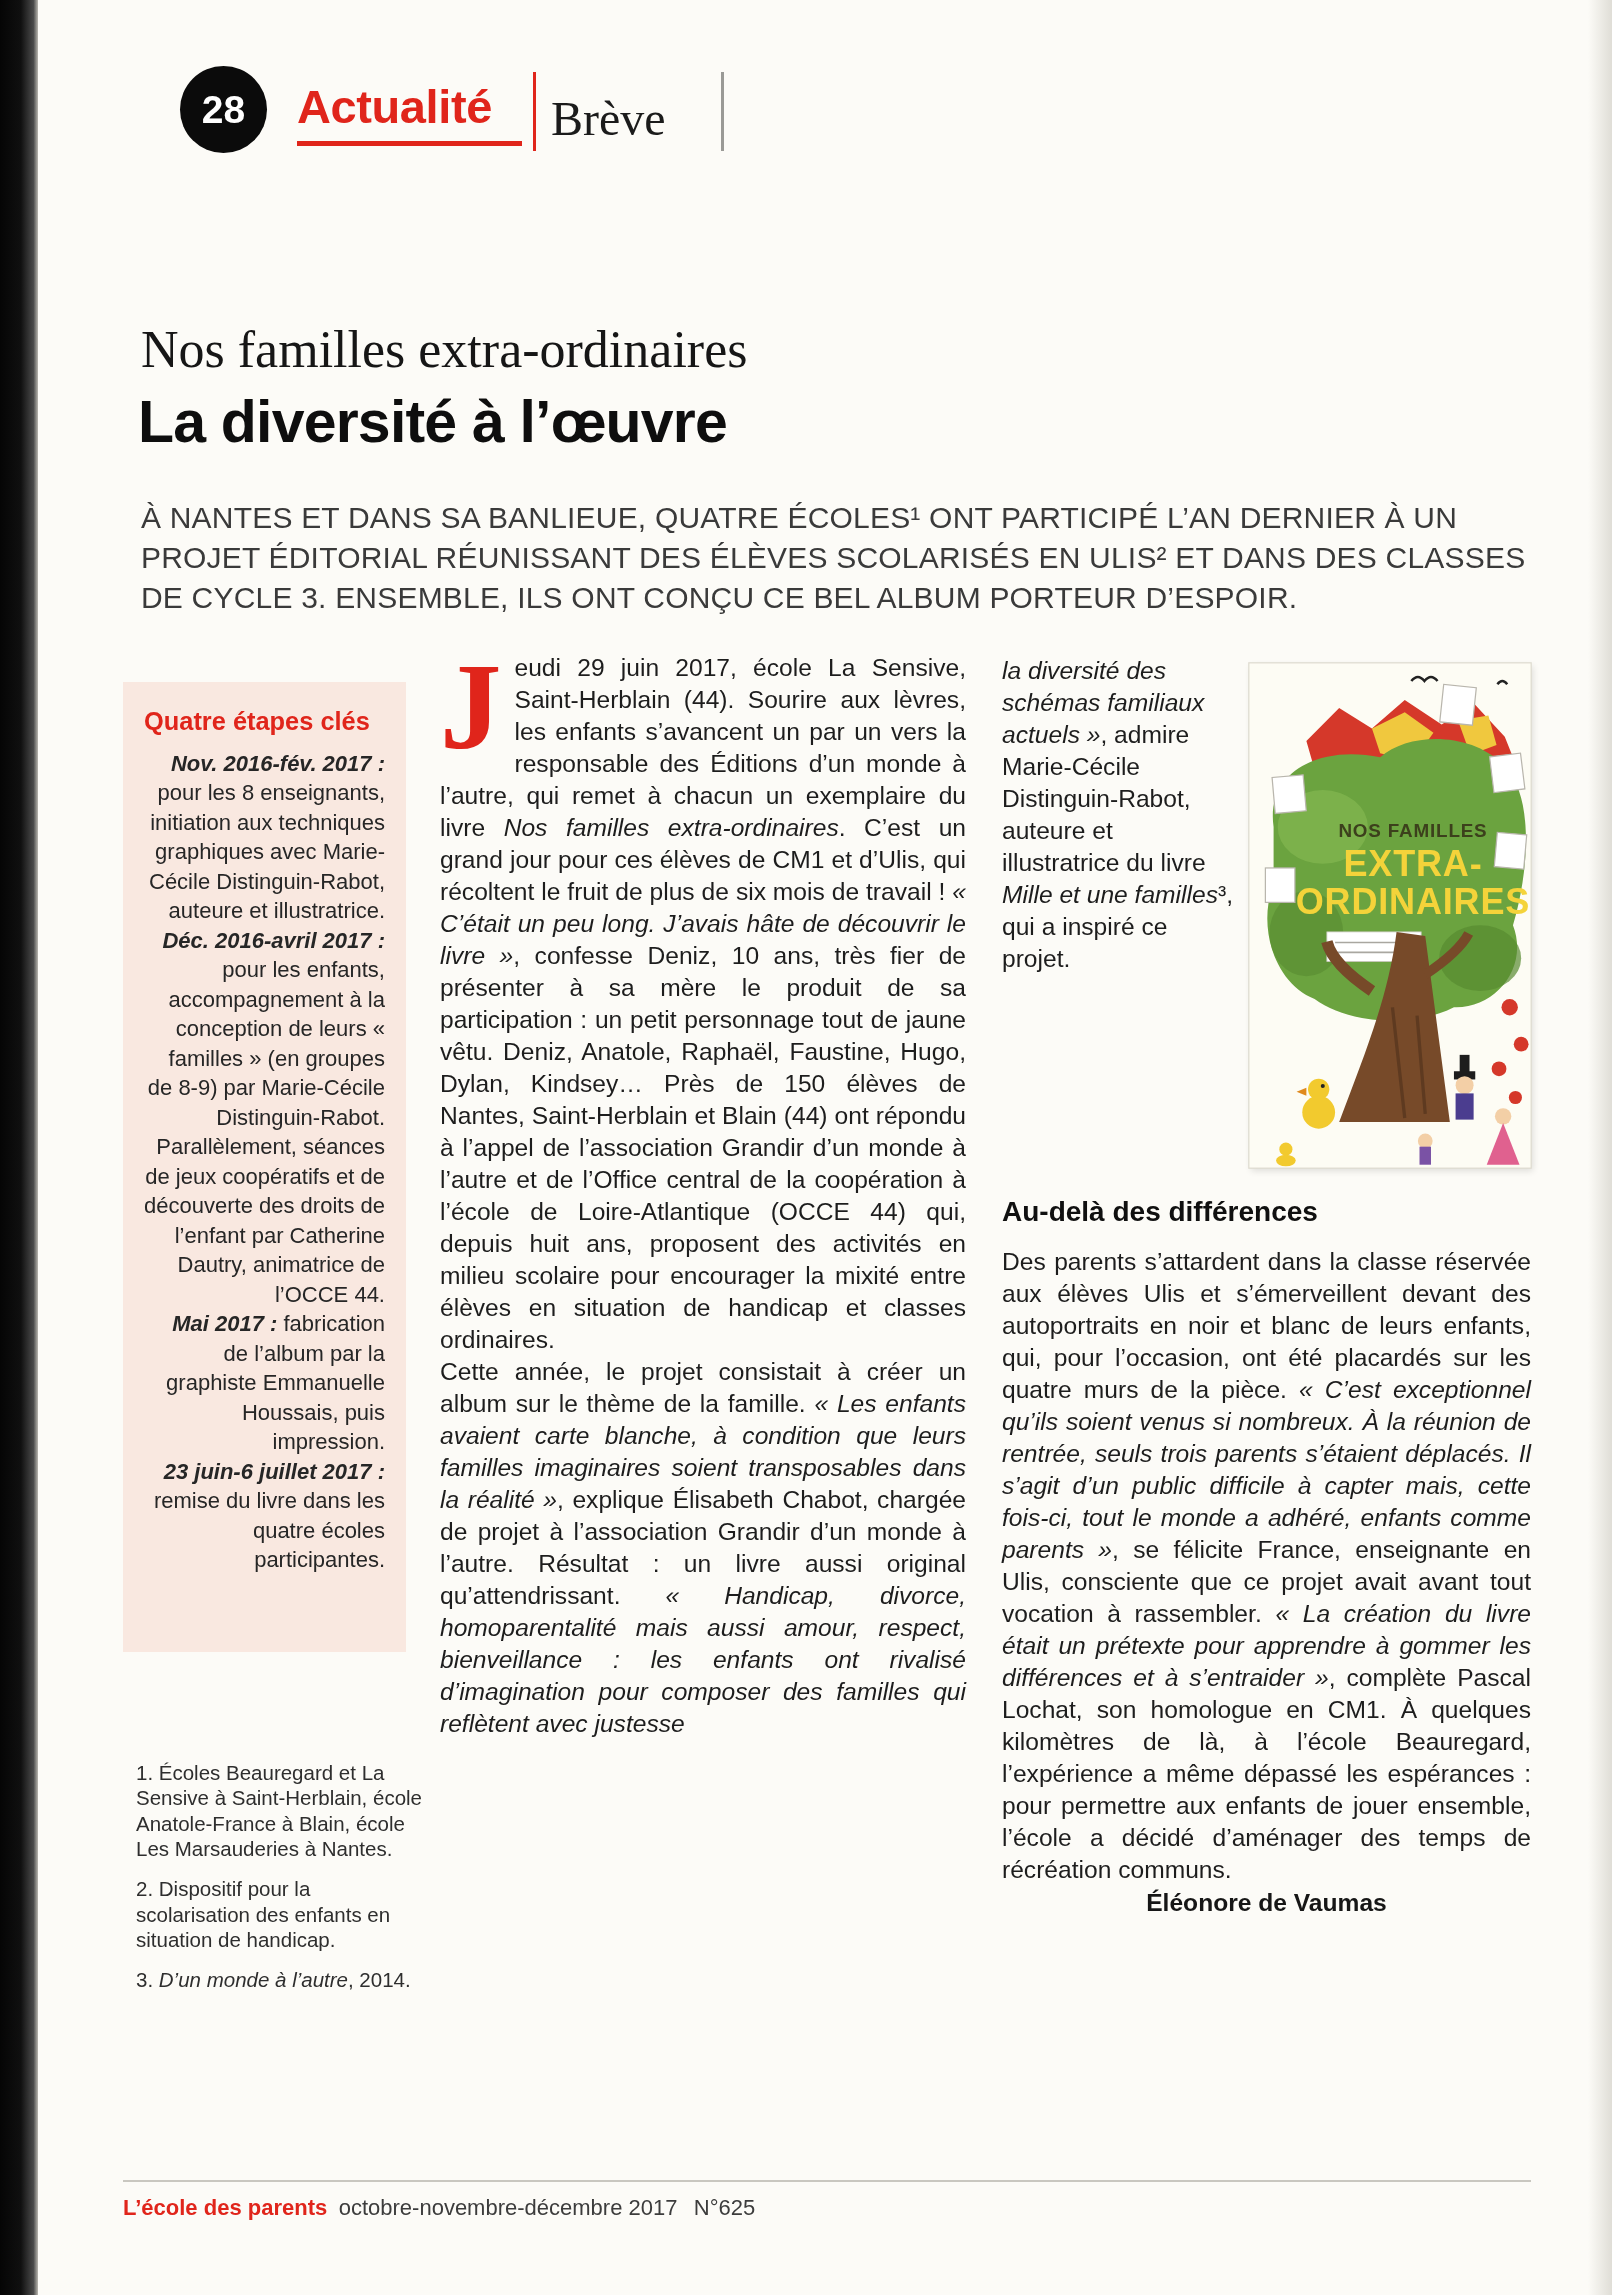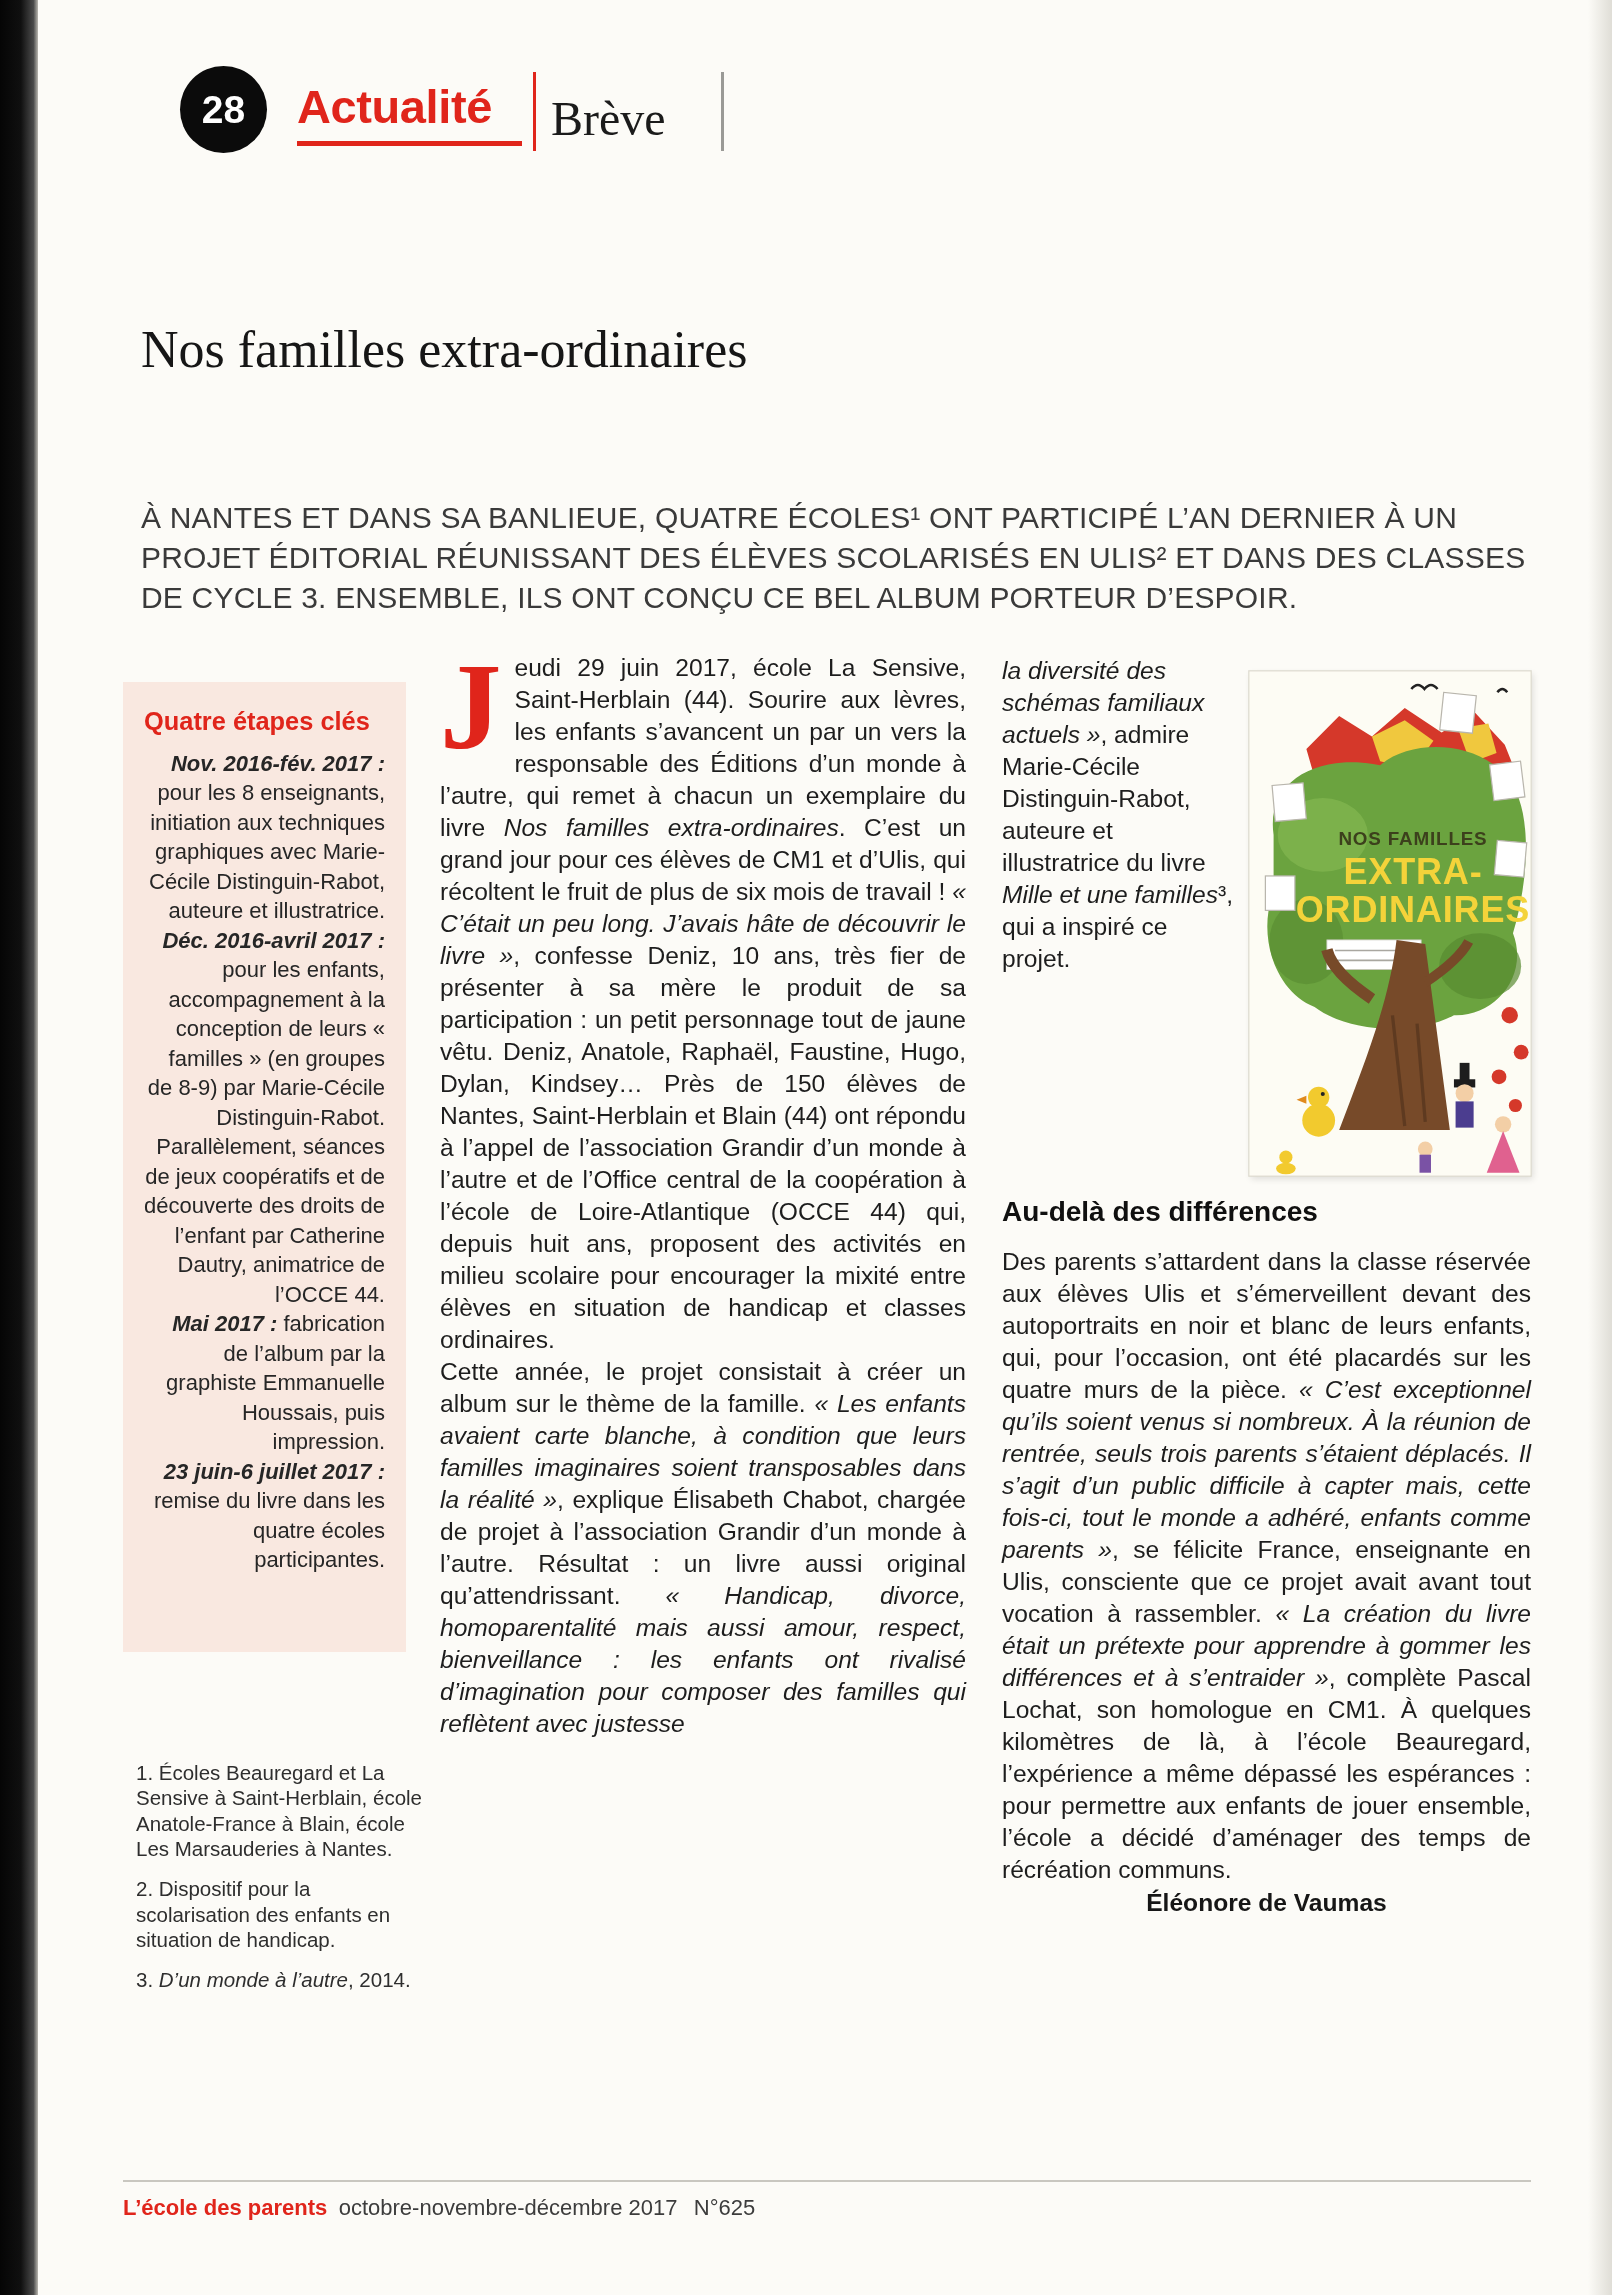--- a/index.html
+++ b/index.html
@@ -84,21 +84,21 @@
     font-family:"Liberation Serif", serif;
   }
 
   
   .col3 { position:absolute; left:1002px; top:652px; width:529px; height:1541px; color:#1d1d1d; }
   .col3-intro {
     position:absolute; left:0; top:3.3px; width:234px;
     font-size:24.6px; line-height:32px; text-align:left;
   }
   .book {
-    position:absolute; left:247px; top:19px; width:282px; height:505px;
+    position:absolute; left:247px; top:11px; width:282px; height:505px;
     background:#fdfcf4; box-shadow:0 0 0 0.8px #deDBD0, 1.6px 2.5px 6.6px rgba(0,0,0,0.12);
   }
   .book svg { display:block; width:100%; height:100%; }
   .bc-small { font-family:"Liberation Sans",sans-serif; font-weight:700; font-size:23px; fill:#3c401c; letter-spacing:1px; }
   .bc-big   { font-family:"Liberation Sans",sans-serif; font-weight:700; font-size:44px; fill:#f4d33a; letter-spacing:1px; }
   .col3-rest { position:absolute; left:0; top:544px; width:529px; }
   .subhead { font-size:28px; font-weight:700; color:#101010; margin-bottom:18px; }
   .col3-rest .para { font-size:24.6px; line-height:32px; text-align:justify; }
   .byline { margin-top:3.3px; text-align:center; font-weight:700; font-size:24.6px; color:#161616; }
 
@@ -124,20 +124,21 @@
   <div class="pagenum">
     <span>28</span>
   </div>
   <div class="section">Actualité</div>
   <div class="section-underline"></div>
   <div class="vdiv d1"></div>
   <div class="rubric">Brève</div>
   <div class="vdiv d2"></div>
 
   <h2 class="kicker">Nos familles extra-ordinaires</h2>
+  <h1 class="title">La diversité à l’œuvre</h1>
   <p class="standfirst">À NANTES ET DANS SA BANLIEUE, QUATRE ÉCOLES¹ ONT PARTICIPÉ L’AN DERNIER À UN PROJET ÉDITORIAL RÉUNISSANT DES ÉLÈVES SCOLARISÉS EN ULIS² ET DANS DES CLASSES DE CYCLE 3. ENSEMBLE, ILS ONT CONÇU CE BEL ALBUM PORTEUR D’ESPOIR.</p>
 
   <aside class="sidebar">
     <h3>Quatre étapes clés</h3>
     <p><span class="sb-date">Nov. 2016-fév. 2017 :</span> <span>pour les 8 enseignants, initiation aux techniques graphiques avec Marie-Cécile Distinguin-Rabot, auteure et illustratrice.</span></p>
     <p><span class="sb-date">Déc. 2016-avril 2017 :</span> <span>pour les enfants, accompagnement à la conception de leurs « familles » (en groupes de 8-9) par Marie-Cécile Distinguin-Rabot. Parallèlement, séances de jeux coopératifs et de découverte des droits de l’enfant par Catherine Dautry, animatrice de l’OCCE 44.</span></p>
     <p><span class="sb-date">Mai 2017 :</span> <span>fabrication de l’album par la graphiste Emmanuelle Houssais, puis impression.</span></p>
     <p><span class="sb-date">23 juin-6 juillet 2017 :</span> <span>remise du livre dans les quatre écoles participantes.</span></p>
   </aside>
 

